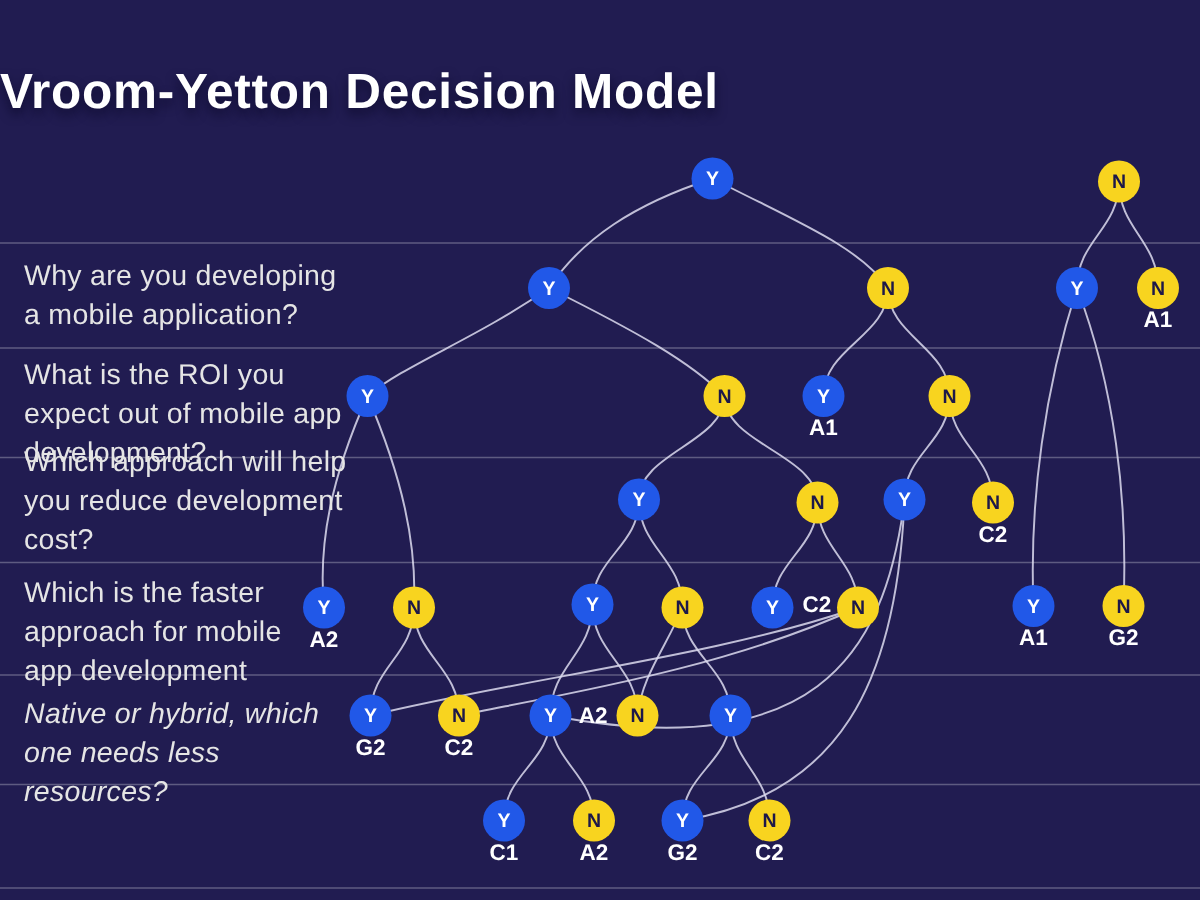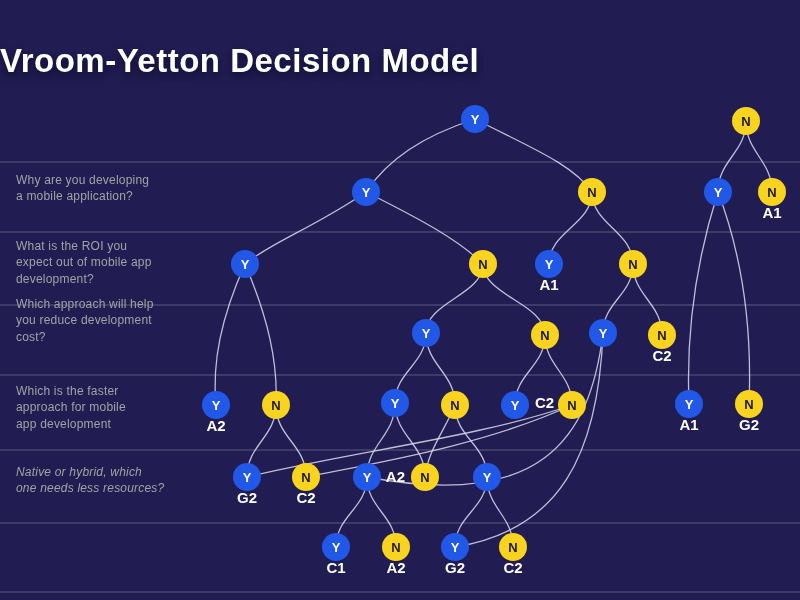--- a/index.html
+++ b/index.html
@@ -16,23 +16,23 @@
     font-weight:800;
     letter-spacing:.5px;
     color:#ffffff;
     text-shadow:0 4px 7px rgba(8,6,35,.65);
     margin:0;
   }
   .question{
     position:absolute;
     left:16px;
     width:230px;
-    font-size:12px;
+    font-size:19px;
     line-height:1.36;
-    color:#a3a3a3;
+    color:#e5e5e5;
     white-space:pre-line;
     letter-spacing:.2px;
   }
   .q1{top:172px;}
   .q2{top:238px;}
   .q3{top:296px;}
   .q4{top:383px;}
   .q5{top:464px;font-style:italic;}
   svg.tree{position:absolute;top:0;left:0;}
 </style>

